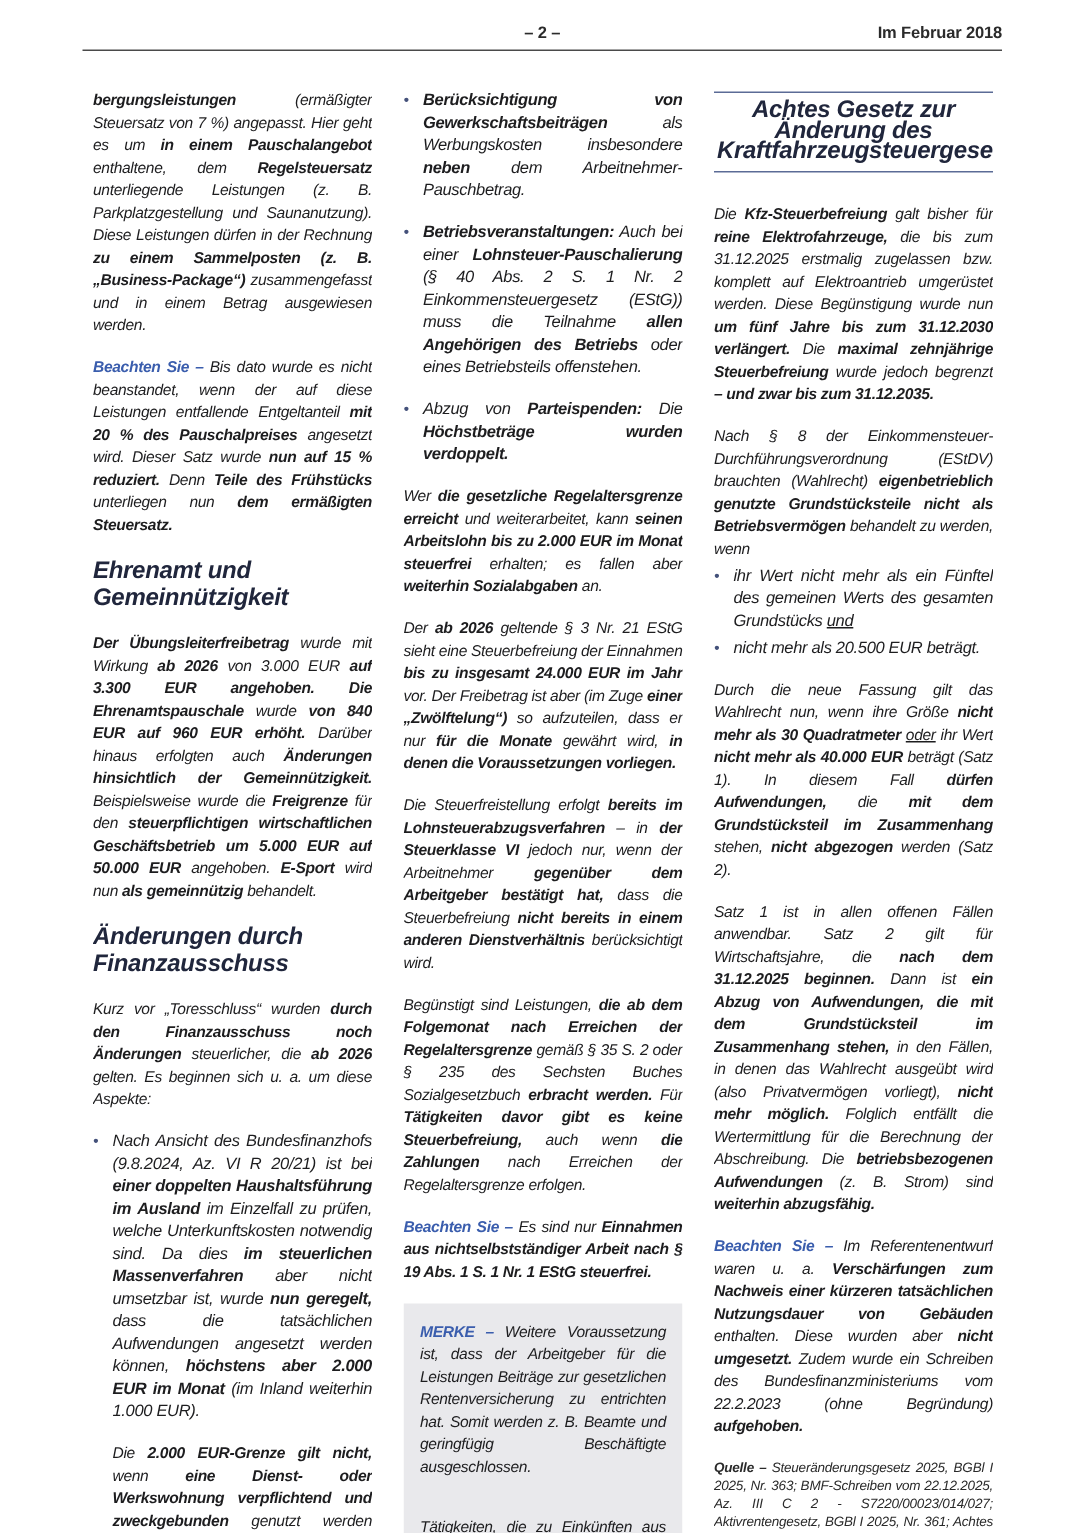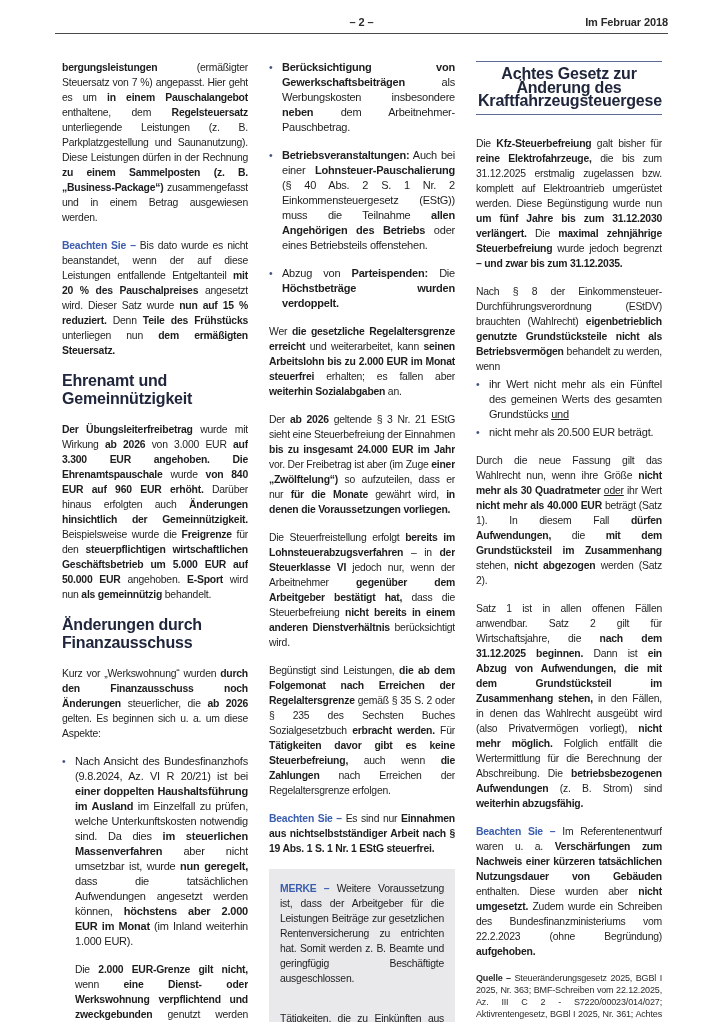--- a/index.html
+++ b/index.html
@@ -3,21 +3,21 @@
 <meta charset="utf-8">
 <style>
   html,body{margin:0;padding:0;background:#fff;}
   .page{position:relative;width:724px;height:1024px;background:#ffffff;overflow:hidden;
         font-family:"Liberation Sans",sans-serif;color:#1d1d1f;}
   .header-row{position:absolute;top:16px;left:55px;right:56px;height:16px;
         font-size:11px;font-weight:bold;color:#2b2b2b;letter-spacing:-0.1px;}
   .page-num{position:absolute;left:0;right:0;text-align:center;}
   .issue-date{position:absolute;right:0;top:0;}
   .header-rule{position:absolute;top:33px;left:55px;right:56px;border-top:1.6px solid #4a4a4a;}
-  .columns{position:absolute;top:60px;left:62px;width:601px;height:962px;display:flex;gap:21px;}
+  .columns{position:absolute;top:60px;left:62px;width:601px;height:962px;display:flex;gap:21px;font-style:italic;}
   .col{width:186px;overflow:hidden;}
   .para{font-size:10.4px;line-height:15px;text-align:justify;letter-spacing:-0.22px;
         margin:0 0 13px 0;hyphens:auto;-webkit-hyphens:auto;}
   .para.tight{margin-bottom:3px;}
   .subheading{font-size:16px;font-weight:bold;color:#20263c;letter-spacing:-0.2px;
         margin:14px 0 14px 0;}
   .boxed-heading{border-top:1.6px solid #5b6b96;border-bottom:1.6px solid #5b6b96;
         text-align:center;font-weight:bold;color:#20263c;font-size:16px;line-height:13.5px;
         letter-spacing:-0.2px;padding:5px 2px 6px 2px;margin:1px 0 21px 0;}
   .bullet{display:flex;margin:0 0 13px 0;}
@@ -43,21 +43,21 @@
     <div class="issue-date">Im Februar 2018</div>
   </div>
   <div class="header-rule"></div>
   <div class="columns">
     <div class="col">
         <div class="para"><span class="b">bergungsleistungen</span><span> (ermäßigter Steuersatz von 7 %) angepasst. Hier geht es um </span><span class="b">in einem Pauschalangebot</span><span> enthaltene, dem </span><span class="b">Regelsteuersatz</span><span> unterliegende Leistungen (z. B. Parkplatzgestellung und Saunanutzung). Diese Leistungen dürfen in der Rechnung </span><span class="b">zu einem Sammelposten (z. B. „Business-Package“)</span><span> zusammengefasst und in einem Betrag ausgewiesen werden.</span></div>
         <div class="para"><span class="b accent">Beachten Sie –</span><span> Bis dato wurde es nicht beanstandet, wenn der auf diese Leistungen entfallende Entgeltanteil </span><span class="b">mit 20 % des Pauschalpreises</span><span> angesetzt wird. Dieser Satz wurde </span><span class="b">nun auf 15 % reduziert.</span><span> Denn </span><span class="b">Teile des Frühstücks</span><span> unterliegen nun </span><span class="b">dem ermäßigten Steuersatz.</span></div>
         <div class="subheading">Ehrenamt und Gemeinnützigkeit</div>
         <div class="para"><span class="b">Der Übungsleiterfreibetrag</span><span> wurde mit Wirkung </span><span class="b">ab 2026</span><span> von 3.000 EUR </span><span class="b">auf 3.300 EUR angehoben.</span><span> </span><span class="b">Die Ehrenamtspauschale</span><span> wurde </span><span class="b">von 840 EUR auf 960 EUR erhöht.</span><span> Darüber hinaus erfolgten auch </span><span class="b">Änderungen hinsichtlich der Gemeinnützigkeit.</span><span> Beispielsweise wurde die </span><span class="b">Freigrenze</span><span> für den </span><span class="b">steuerpflichtigen wirtschaftlichen Geschäftsbetrieb um 5.000 EUR auf 50.000 EUR</span><span> angehoben. </span><span class="b">E-Sport</span><span> wird nun </span><span class="b">als gemeinnützig</span><span> behandelt.</span></div>
         <div class="subheading">Änderungen durch Finanzausschuss</div>
-        <div class="para"><span>Kurz vor „Werkswohnung“ wurden </span><span class="b">durch den Finanzausschuss noch Änderungen</span><span> steuerlicher, die </span><span class="b">ab 2026</span><span> gelten. Es beginnen sich u. a. um diese Aspekte:</span></div>
+        <div class="para"><span>Kurz vor „Toresschluss“ wurden </span><span class="b">durch den Finanzausschuss noch Änderungen</span><span> steuerlicher, die </span><span class="b">ab 2026</span><span> gelten. Es beginnen sich u. a. um diese Aspekte:</span></div>
         <div class="bullet">
           <span class="marker">•</span>
           <div class="bullet-text"><span>Nach Ansicht des Bundesfinanzhofs (9.8.2024, Az. VI R 20/21) ist bei </span><span class="b">einer doppelten Haushaltsführung im Ausland</span><span> im Einzelfall zu prüfen, welche Unterkunftskosten notwendig sind. Da dies </span><span class="b">im steuerlichen Massenverfahren</span><span> aber nicht umsetzbar ist, wurde </span><span class="b">nun geregelt,</span><span> dass die tatsächlichen Aufwendungen angesetzt werden können, </span><span class="b">höchstens aber 2.000 EUR im Monat</span><span> (im Inland weiterhin 1.000 EUR).</span></div>
         </div>
         <div class="para" style="margin-left: 13px;"><span>Die </span><span class="b">2.000 EUR-Grenze gilt nicht,</span><span> wenn </span><span class="b">eine Dienst- oder Werkswohnung verpflichtend und zweckgebunden</span><span> genutzt werden muss oder deren Kosten </span><span class="b">für Zwecke des Mietzuschusses</span><span> nach § 54 des Bundesbesoldungsgesetzes als notwendig anerkannt worden sind.</span></div>
       </div>
     <div class="col">
         <div class="bullet">
           <span class="marker">•</span>
           <div class="bullet-text"><span class="b">Berücksichtigung von Gewerkschaftsbeiträgen</span><span> als Werbungskosten insbesondere </span><span class="b">neben</span><span> dem Arbeitnehmer-Pauschbetrag.</span></div>

